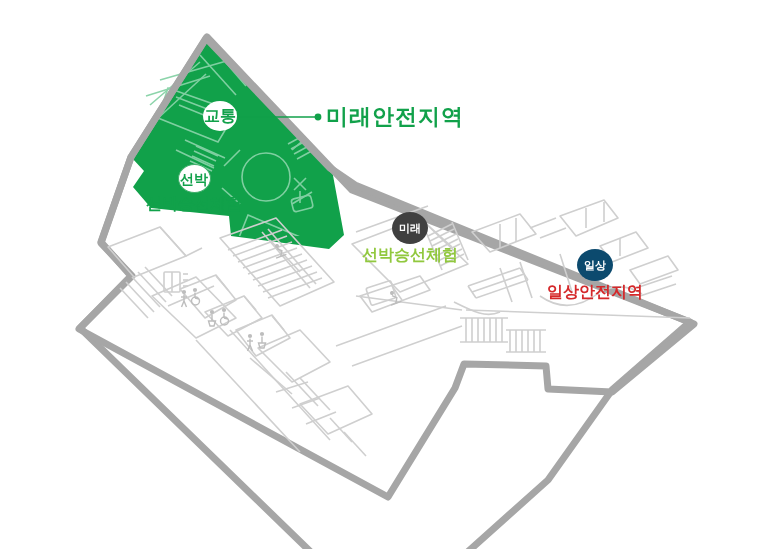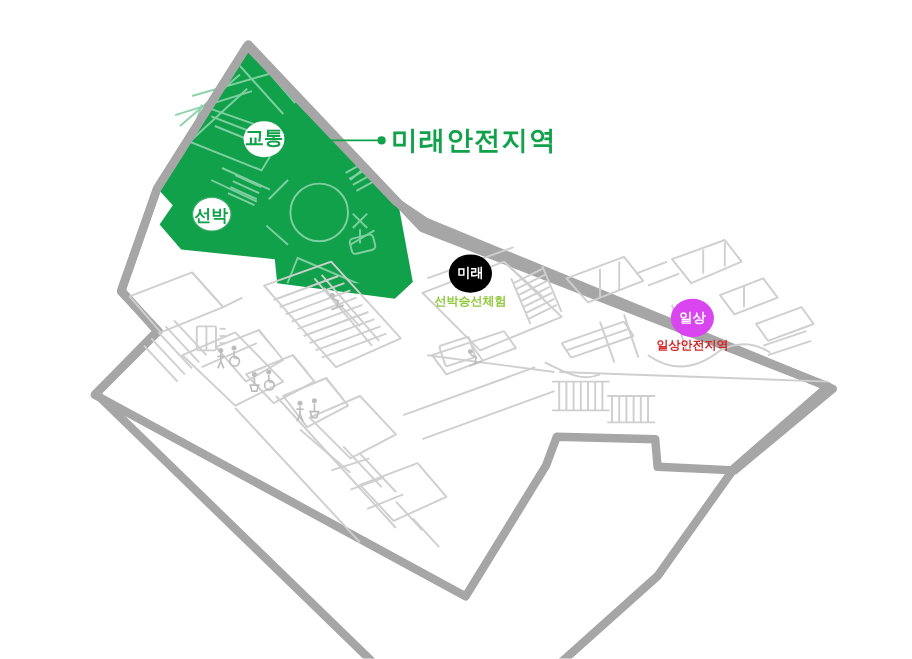--- a/index.html
+++ b/index.html
@@ -68,21 +68,21 @@
   .marker-pill {
     display: flex;
     align-items: center;
     justify-content: center;
     font-weight: bold;
     line-height: 1;
     white-space: nowrap;
   }
   .marker-caption {
     margin-top: 3px;
-    font-size: 10px;
+    font-size: 16px;
     font-weight: bold;
     white-space: nowrap;
     line-height: 1;
     font-family: Liberation Serif, serif;
   }
 
   
   .marker-traffic { left: 203px; top: 101px; }
   .marker-traffic .marker-pill {
     width: 34px; height: 30px;
@@ -103,32 +103,32 @@
     font-size: 14px;
     box-sizing: border-box;
   }
   .marker-ship .marker-caption { color: #11a14a; }
 
   
   .marker-future { left: 362px; top: 212px; }
   .marker-future .marker-pill {
     width: 36px; height: 32px;
     border-radius: 50%;
-    background: #000000;
+    background: #404040;
     color: #ffffff;
     font-size: 11px;
   }
   .marker-future .marker-caption { color: #91c83e; }
 
   
   .marker-daily { left: 547px; top: 249px; }
   .marker-daily .marker-pill {
     width: 36px; height: 32px;
     border-radius: 50%;
-    background: #d946ef;
+    background: #0c4a6e;
     color: #ffffff;
     font-size: 11px;
   }
   .marker-daily .marker-caption { color: #d5282a; text-align: center; }
 </style>
 </head>
 <body>
 
 <div id="stage">
 

